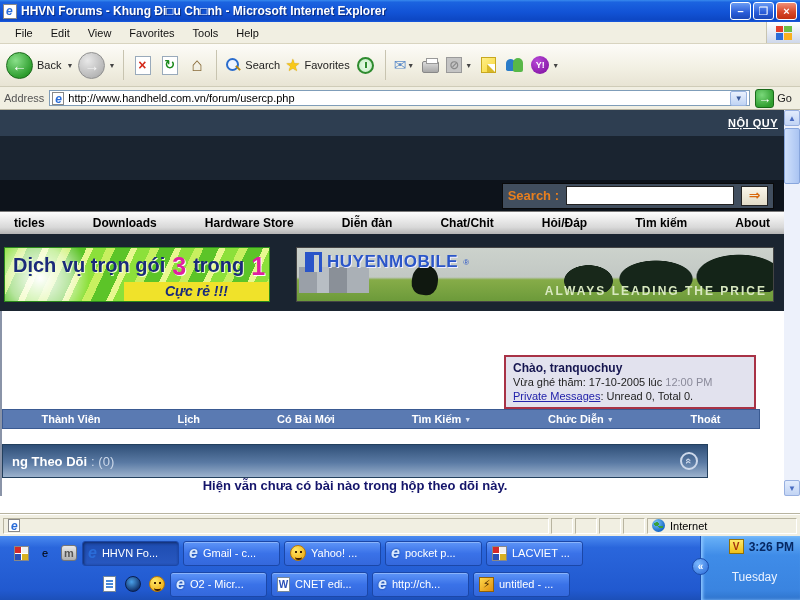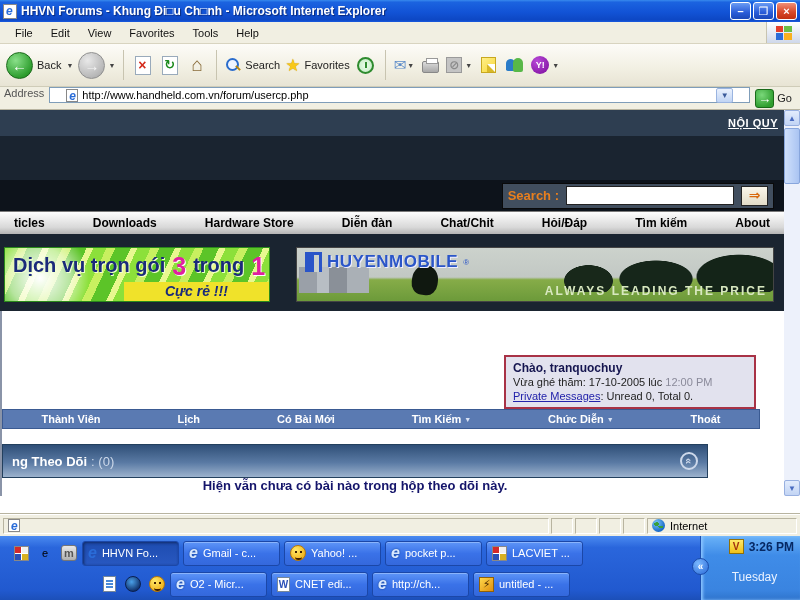--- a/index.html
+++ b/index.html
@@ -57,23 +57,23 @@
   .printer::before { content:""; position:absolute; left:3px; top:-4px; width:10px; height:4px; background:#fff; border:1px solid #999; }
   .edit-dis { width:16px; height:16px; background:#c4c4c4; border:1px solid #9a9a9a; display:flex; align-items:center; justify-content:center; color:#8a8a8a; font-size:12px; font-weight:bold; }
   .note { width:15px; height:16px; background:linear-gradient(135deg,#ffef8a,#f8d838); border:1px solid #c8a820; position:relative; }
   .note::after { content:""; position:absolute; right:0; bottom:0; border:4px solid; border-color:#fff #fff #d8b828 #d8b828; }
   .msn { position:relative; width:20px; height:16px; }
   .msn::before { content:""; position:absolute; left:1px; top:2px; width:9px; height:12px; border-radius:5px 5px 2px 2px; background:#2a7cc8; }
   .msn::after { content:""; position:absolute; left:8px; top:1px; width:10px; height:14px; border-radius:5px 5px 2px 2px; background:#58b848; }
   .ybang { width:18px; height:18px; border-radius:50%; background:radial-gradient(circle at 35% 30%,#b84ad8,#7a0a9a); color:#fff; font-weight:bold; font-size:9px; display:flex; align-items:center; justify-content:center; }
 
   
-  .addrbar { height:23px; display:flex; gap:5px; padding:0 4px; background:#f1efe2; border-bottom:1px solid #b8b4a0; }
+  .addrbar { height:23px; display:flex; align-items:center; gap:5px; padding:0 4px; background:#f1efe2; border-bottom:1px solid #b8b4a0; }
   .addr-label { color:#555; }
-  .addr-field { flex:1; height:16px; background:#fff; border:1px solid #7f9db9; display:flex; align-items:center; padding:0 16px; gap:4px; }
+  .addr-field { flex:1; height:16px; background:#fff; border:1px solid #7f9db9; display:flex; align-items:center; padding:0 2px; gap:4px; }
   .addr-url { flex:1; color:#000; font-size:11px; white-space:nowrap; overflow:hidden; }
   .addr-dd { width:17px; height:15px; background:linear-gradient(180deg,#eaf1fd,#c0d4f4); border:1px solid #9ab4e0; border-radius:2px;
     display:flex; align-items:center; justify-content:center; color:#3a5a9a; font-size:8px; }
   .go-btn { display:flex; align-items:center; gap:3px; padding-right:4px; }
   .go-ico { width:19px; height:19px; border-radius:3px; border:1px solid #1a6a1a; color:#fff; font-weight:bold; font-size:13px;
     background:radial-gradient(circle at 35% 30%,#7ad87a,#2f9e2f 75%); display:flex; align-items:center; justify-content:center; }
 
   
   .content { position:relative; height:404px; background:#fff; border-bottom:1px solid #b8b4a0; }
   .page { position:absolute; left:0; top:0; width:784px; height:386px; overflow:hidden; }

